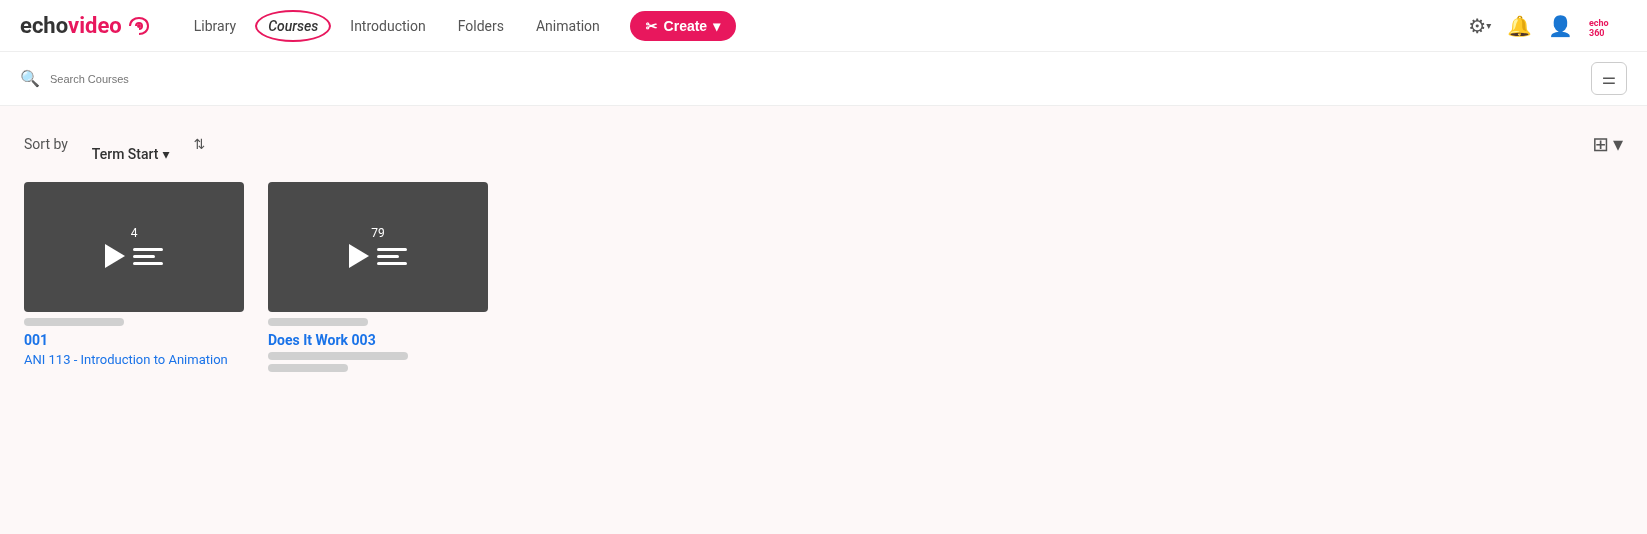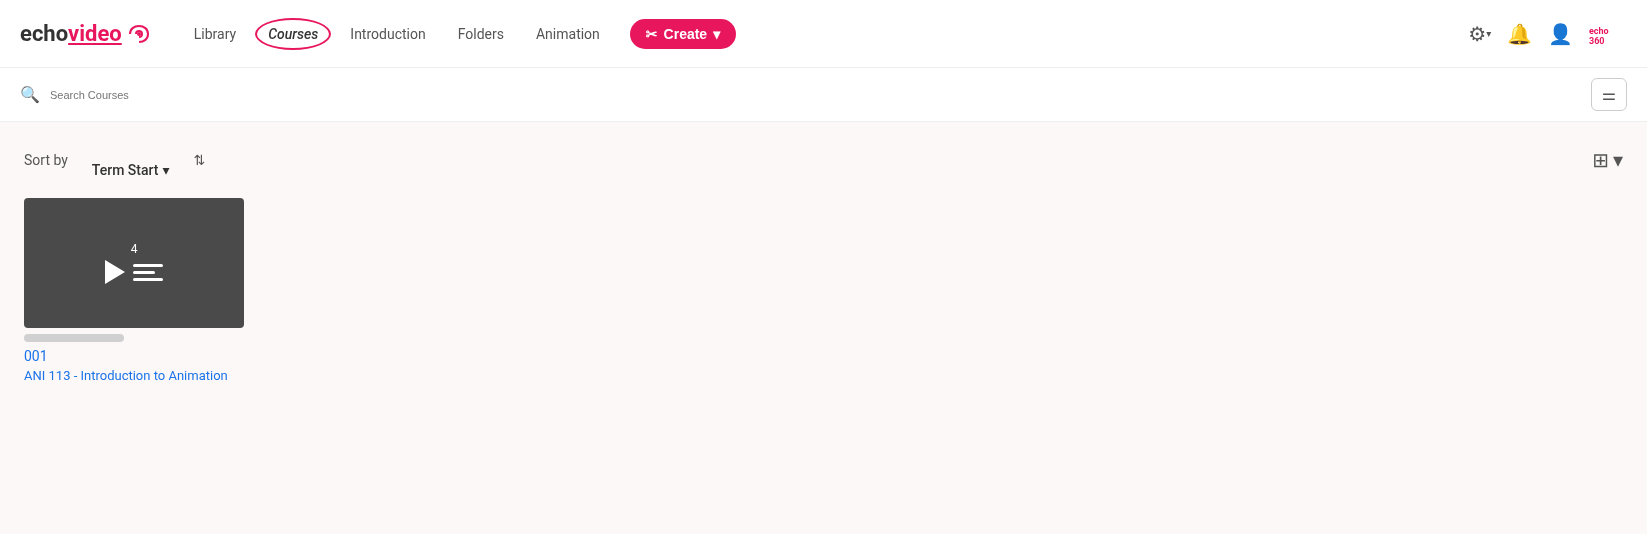--- a/index.html
+++ b/index.html
@@ -3,34 +3,34 @@
   <meta charset="utf-8">
   <style>
     * { box-sizing: border-box; margin: 0; padding: 0; }
     body { font-family: -apple-system, BlinkMacSystemFont, 'Segoe UI', Roboto, sans-serif; background: #fdf8f8; color: #333; }
 
     
     .header {
       display: flex;
       align-items: center;
       padding: 0 20px;
-      height: 68px;
+      height: 52px;
       background: #fff;
       border-bottom: 1px solid #eee;
       gap: 24px;
     }
     .logo {
       display: flex;
       align-items: center;
       font-size: 22px;
       font-weight: 700;
       margin-right: 10px;
     }
     .logo-echo { color: #333; }
-    .logo-video { color: #e8175d; text-decoration: underline; }
+    .logo-video { color: #e8175d; }
     .logo-icon {
       width: 32px;
       height: 20px;
       margin-left: 4px;
     }
 
     .nav {
       display: flex;
       align-items: center;
       gap: 28px;
@@ -235,21 +235,21 @@
     .course-meta-bar {
       height: 8px;
       background: #d0d0d0;
       border-radius: 4px;
       margin-bottom: 6px;
       width: 100px;
     }
     .course-name {
       font-size: 14px;
       color: #1a73e8;
-      font-weight: 400;
+      font-weight: 700;
       margin-bottom: 4px;
     }
     .course-sub {
       font-size: 13px;
       color: #1a73e8;
     }
     .course-sub-bar {
       height: 8px;
       background: #d0d0d0;
       border-radius: 4px;
@@ -359,15 +359,34 @@
           </div>
         </div>
       </div>
       <div class="course-meta">
         <div class="course-meta-bar"></div>
         <div class="course-name">001</div>
         <div class="course-sub">ANI 113 - Introduction to Animation</div>
       </div>
     </div>
 
+    <div class="course-card">
+      <div class="course-thumbnail">
+        <span class="course-count">79</span>
+        <div class="course-thumb-icon">
+          <div class="play-triangle"></div>
+          <div class="lines">
+            <div class="line"></div>
+            <div class="line short"></div>
+            <div class="line"></div>
+          </div>
+        </div>
+      </div>
+      <div class="course-meta">
+        <div class="course-meta-bar"></div>
+        <div class="course-name">Does It Work 003</div>
+        <div class="course-sub-bar"></div>
+        <div class="course-sub-bar2"></div>
+      </div>
+    </div>
 
   </div>
 </main>
 
 </body></html>

